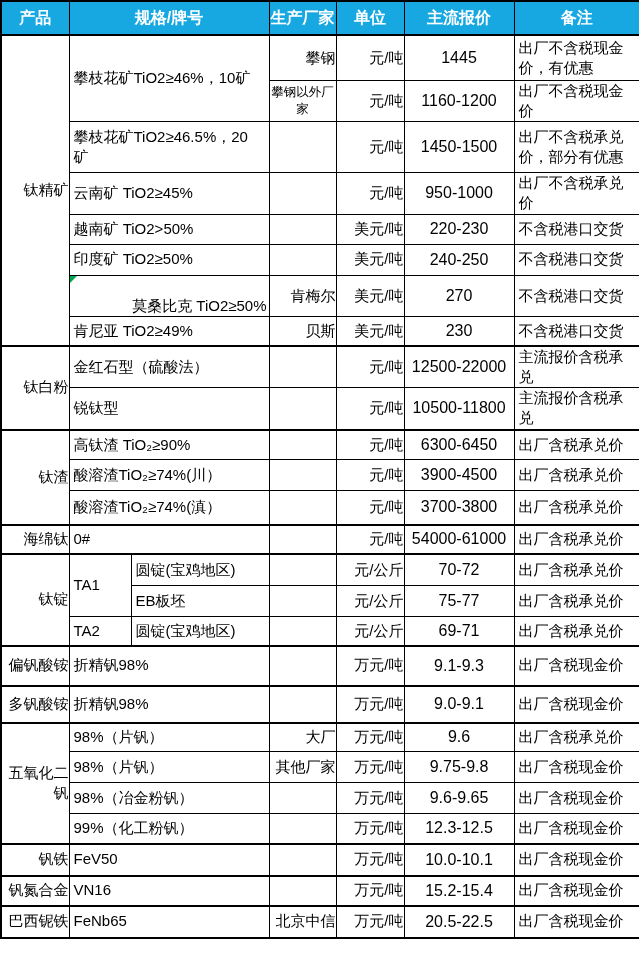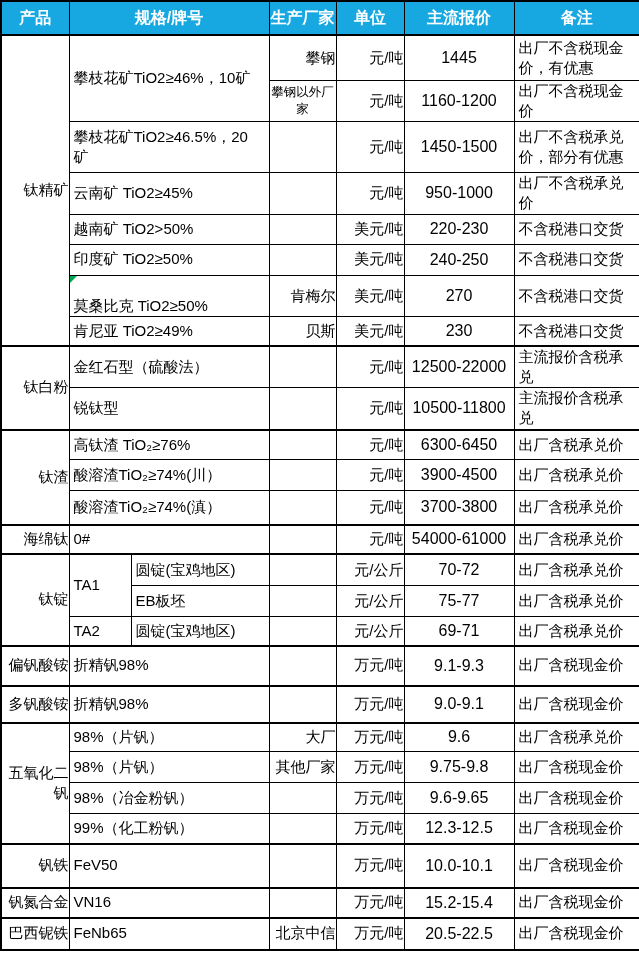--- a/index.html
+++ b/index.html
@@ -20,21 +20,21 @@
     border:1px solid #000; font-size:15px; padding:0;
     vertical-align:middle; white-space:pre-line; line-height:1.35;
     overflow:hidden;
   }
   tr.grp > td { border-top:2px solid #000; }
   .c { text-align:right; }
   .l { text-align:left; padding-left:4px; padding-right:2px; }
   .unit { text-align:right; padding-left:3px; }
   .price { text-align:center; font-size:16px;margin-top:20px; }
   .small { font-size:12.5px; text-align:center; }
-  .rel { position:relative; }
+  .rel { position:relative;text-align:right; }
   .tri {
     position:absolute; top:0; left:0; width:0; height:0; display:block;
     border-top:7px solid var(--marker_green,#00A650);
     border-right:7px solid transparent;
   }
 </style>
 </head>
 <body>
 
 <table>
@@ -132,21 +132,21 @@
     <tr style="height:31px">
       <td class="l" colspan="2">锐钛型</td>
       <td class="c"></td>
       <td class="unit">元/吨</td>
       <td class="price">10500-11800</td>
       <td class="l">主流报价含税承兑</td>
     </tr>
 
     <tr class="grp" style="height:30px">
       <td class="c" rowspan="3">钛渣</td>
-      <td class="l" colspan="2">高钛渣 TiO₂≥76%</td>
+      <td class="l" colspan="2">高钛渣 TiO₂≥90%</td>
       <td class="c"></td>
       <td class="unit">元/吨</td>
       <td class="price">6300-6450</td>
       <td class="l">出厂含税承兑价</td>
     </tr>
     <tr style="height:31px">
       <td class="l" colspan="2">酸溶渣TiO₂≥74%(川）</td>
       <td class="c"></td>
       <td class="unit">元/吨</td>
       <td class="price">3900-4500</td>
@@ -235,21 +235,21 @@
       <td class="l">出厂含税现金价</td>
     </tr>
     <tr style="height:30px">
       <td class="l" colspan="2">99%（化工粉钒）</td>
       <td class="c"></td>
       <td class="unit">万元/吨</td>
       <td class="price">12.3-12.5</td>
       <td class="l">出厂含税现金价</td>
     </tr>
 
-    <tr class="grp" style="height:44px">
+    <tr class="grp" style="height:32px">
       <td class="c">钒铁</td>
       <td class="l" colspan="2">FeV50</td>
       <td class="c"></td>
       <td class="unit">万元/吨</td>
       <td class="price">10.0-10.1</td>
       <td class="l">出厂含税现金价</td>
     </tr>
     <tr class="grp" style="height:30px">
       <td class="c">钒氮合金</td>
       <td class="l" colspan="2">VN16</td>

